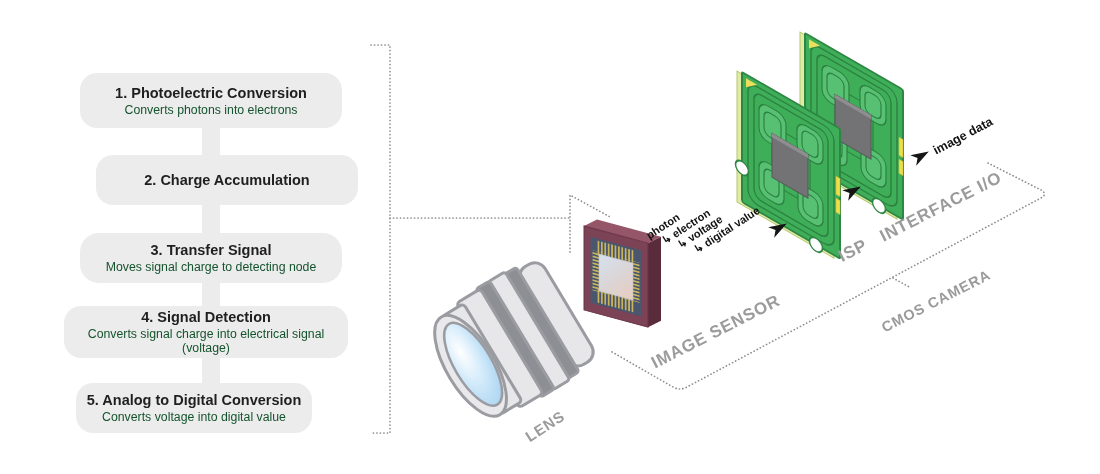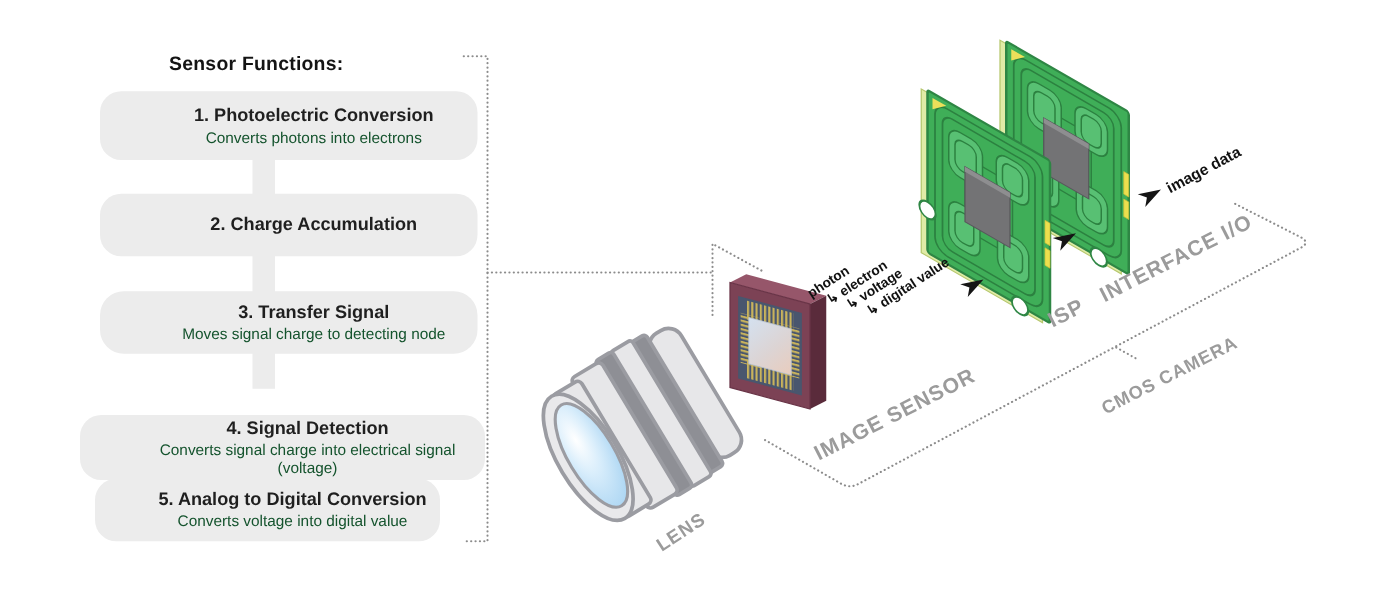--- a/index.html
+++ b/index.html
@@ -6,21 +6,21 @@
   .stage{
     position:relative;width:1100px;height:474px;overflow:hidden;background:#ffffff;
     font-family:"Liberation Sans", sans-serif;
   }
   .heading{
     position:absolute;font-weight:bold;font-size:15.5px;color:#141414;
     transform:translate(-50%,-50%);white-space:nowrap;letter-spacing:.2px;
   }
   .step-box{
     position:absolute;background:#ececec;border-radius:17px;text-align:center;
-    display:flex;flex-direction:column;justify-content:center;gap:2px;z-index:3;padding-left:40px;
+    display:flex;flex-direction:column;justify-content:center;gap:2px;z-index:3;
   }
   .step-title{font-weight:bold;font-size:14.5px;color:#1f1f1f;}
   .step-desc{font-size:12.3px;color:#14532d;}
   .connector{position:absolute;width:18px;background:#ececec;z-index:2;}
   .rlabel{
     position:absolute;color:#9b9b9b;font-weight:bold;letter-spacing:.8px;
     transform:translate(-50%,-50%) rotate(-27deg);white-space:nowrap;z-index:4;
   }
   .flow-note{
     position:absolute;color:#111;font-weight:bold;white-space:nowrap;
@@ -130,39 +130,38 @@
     </g>
 
     <use href="#pcbface" transform="translate(805,33) skewY(30)"></use>
     <use href="#pcbface" transform="translate(742,72) skewY(30)"></use>
 
     <use href="#flowArrow" transform="translate(779,228) rotate(-30)"></use>
     <use href="#flowArrow" transform="translate(853,191) rotate(-30)"></use>
     <use href="#flowArrow" transform="translate(921,156) rotate(-30)"></use>
   </svg>
 
-  <div class="heading" style="left:205px;top:52px;">Sensor Functions:</div>
 
   <div class="connector" style="left:202px;top:120px;height:40px;"></div>
   <div class="connector" style="left:202px;top:200px;height:38px;"></div>
   <div class="connector" style="left:202px;top:278px;height:33px;"></div>
   <div class="connector" style="left:202px;top:353px;height:35px;"></div>
 
   <div class="step-box" style="left:80px;top:73px;width:262px;height:55px;">
     <div class="step-title">1. Photoelectric Conversion</div>
     <div class="step-desc">Converts photons into electrons</div>
   </div>
-  <div class="step-box" style="left:80px;top:155px;width:262px;height:50px;">
+  <div class="step-box" style="left:96px;top:155px;width:262px;height:50px;">
     <div class="step-title">2. Charge Accumulation</div>
   </div>
   <div class="step-box" style="left:80px;top:233px;width:262px;height:50px;border-radius:19px;">
     <div class="step-title">3. Transfer Signal</div>
     <div class="step-desc">Moves signal charge to detecting node</div>
   </div>
-  <div class="step-box" style="left:64px;top:306px;width:284px;height:52px;margin-top:26px;">
+  <div class="step-box" style="left:64px;top:306px;width:284px;height:52px;">
     <div class="step-title">4. Signal Detection</div>
     <div class="step-desc">Converts signal charge into electrical signal (voltage)</div>
   </div>
   <div class="step-box" style="left:76px;top:383px;width:236px;height:50px;">
     <div class="step-title">5. Analog to Digital Conversion</div>
     <div class="step-desc">Converts voltage into digital value</div>
   </div>
 
   <div class="siglist">
     <div>photon</div>

